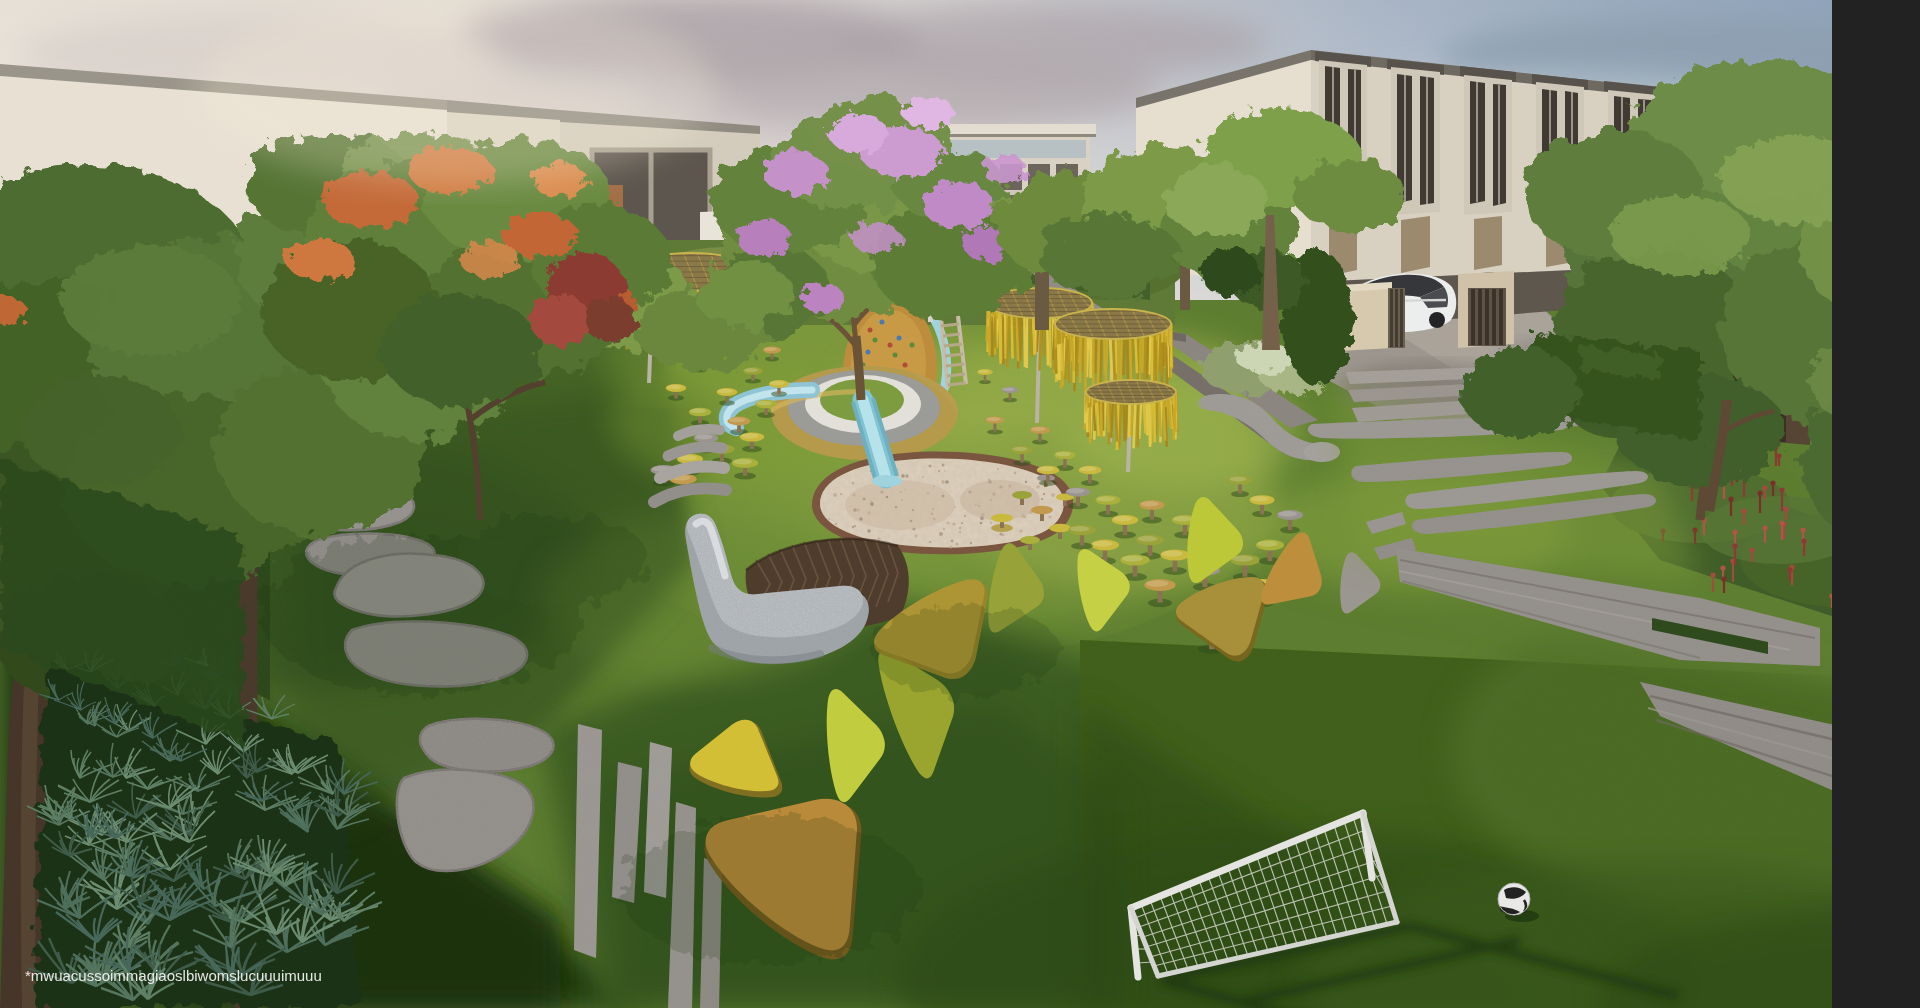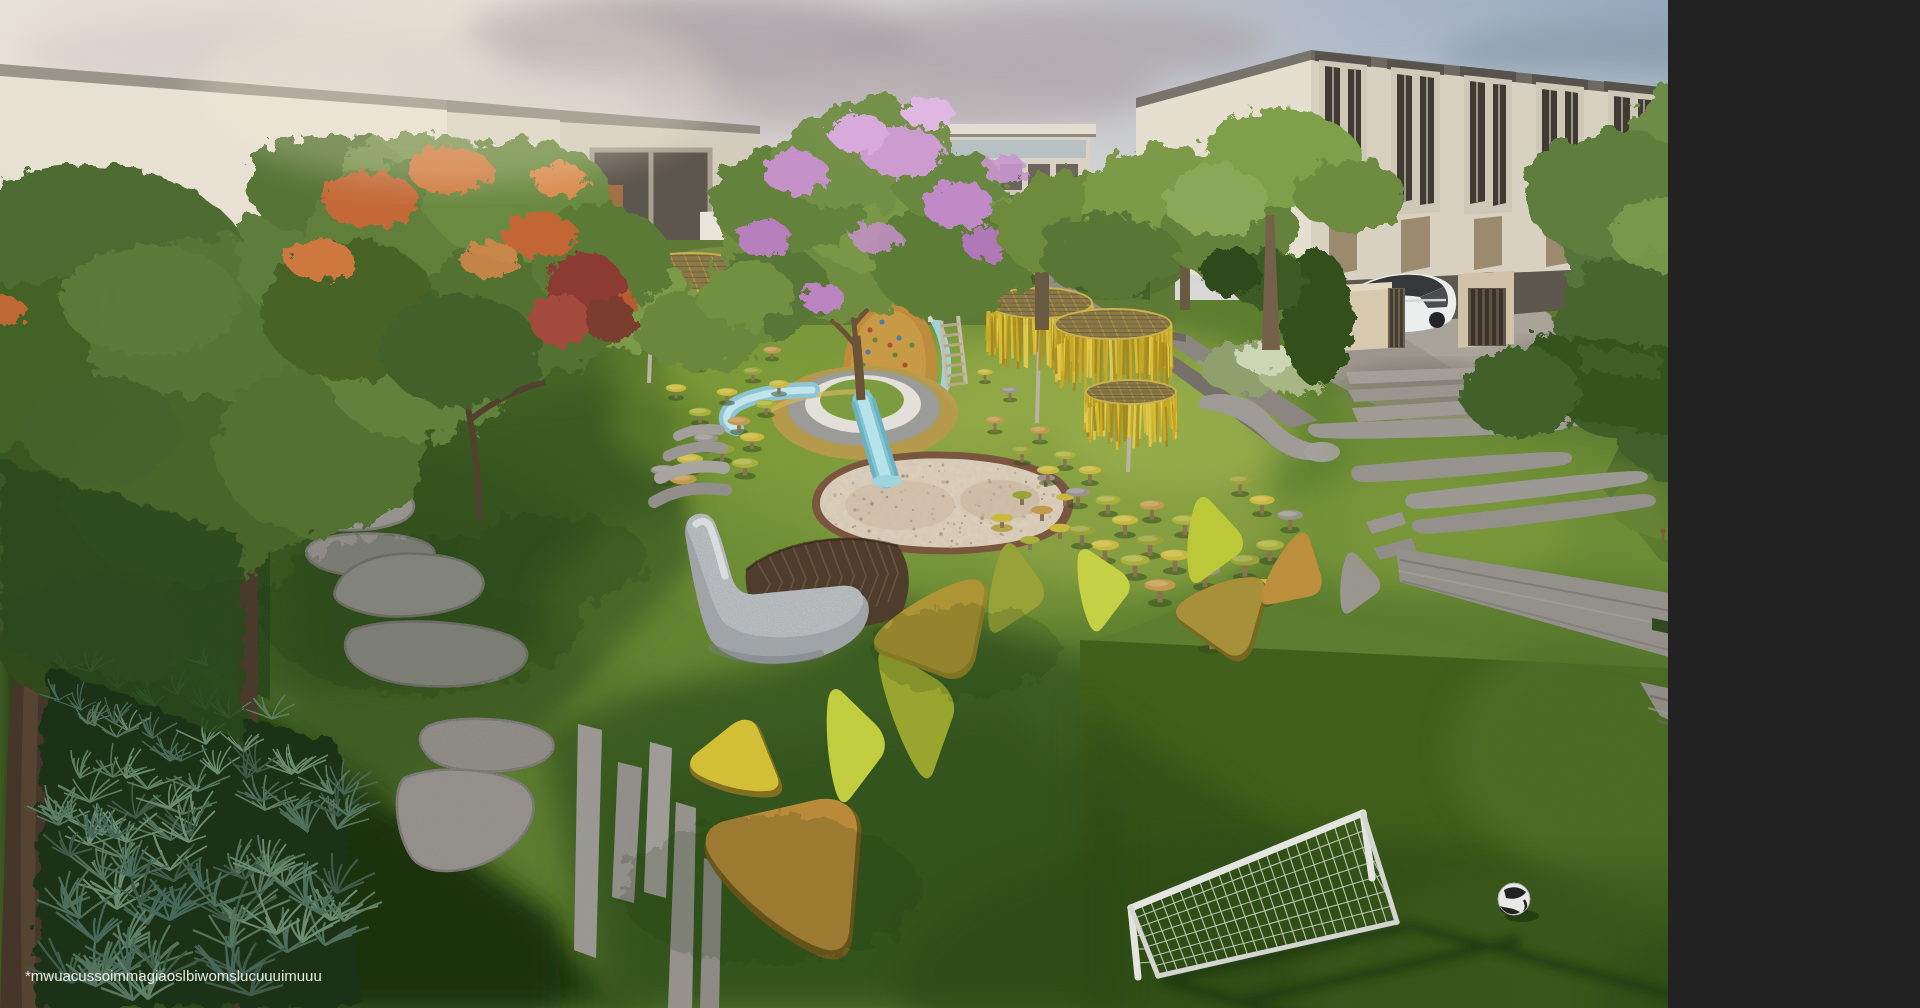--- a/index.html
+++ b/index.html
@@ -1,16 +1,16 @@
 <!DOCTYPE html>
 <html><head>
 <meta charset="utf-8">
 <style>
   html,body{margin:0;padding:0;background:#222;}
-  #stage{width:1668px;height:1008px;overflow:hidden;position:relative;font-family:"Liberation Sans",sans-serif;text-align:right;}
+  #stage{width:1832px;height:1008px;overflow:hidden;position:relative;font-family:"Liberation Sans",sans-serif;text-align:right;}
 </style>
 </head>
 <body>
 <div id="stage">
 <svg width="1920" height="1008" viewBox="0 0 1920 1008" xmlns="http://www.w3.org/2000/svg">
 <defs>
   <linearGradient id="skyG" x1="0" y1="0" x2="1" y2="0">
     <stop offset="0" stop-color="#e7e0d6"></stop>
     <stop offset="0.33" stop-color="#e2dcd4"></stop>
     <stop offset="0.52" stop-color="#cfcdce"></stop>

